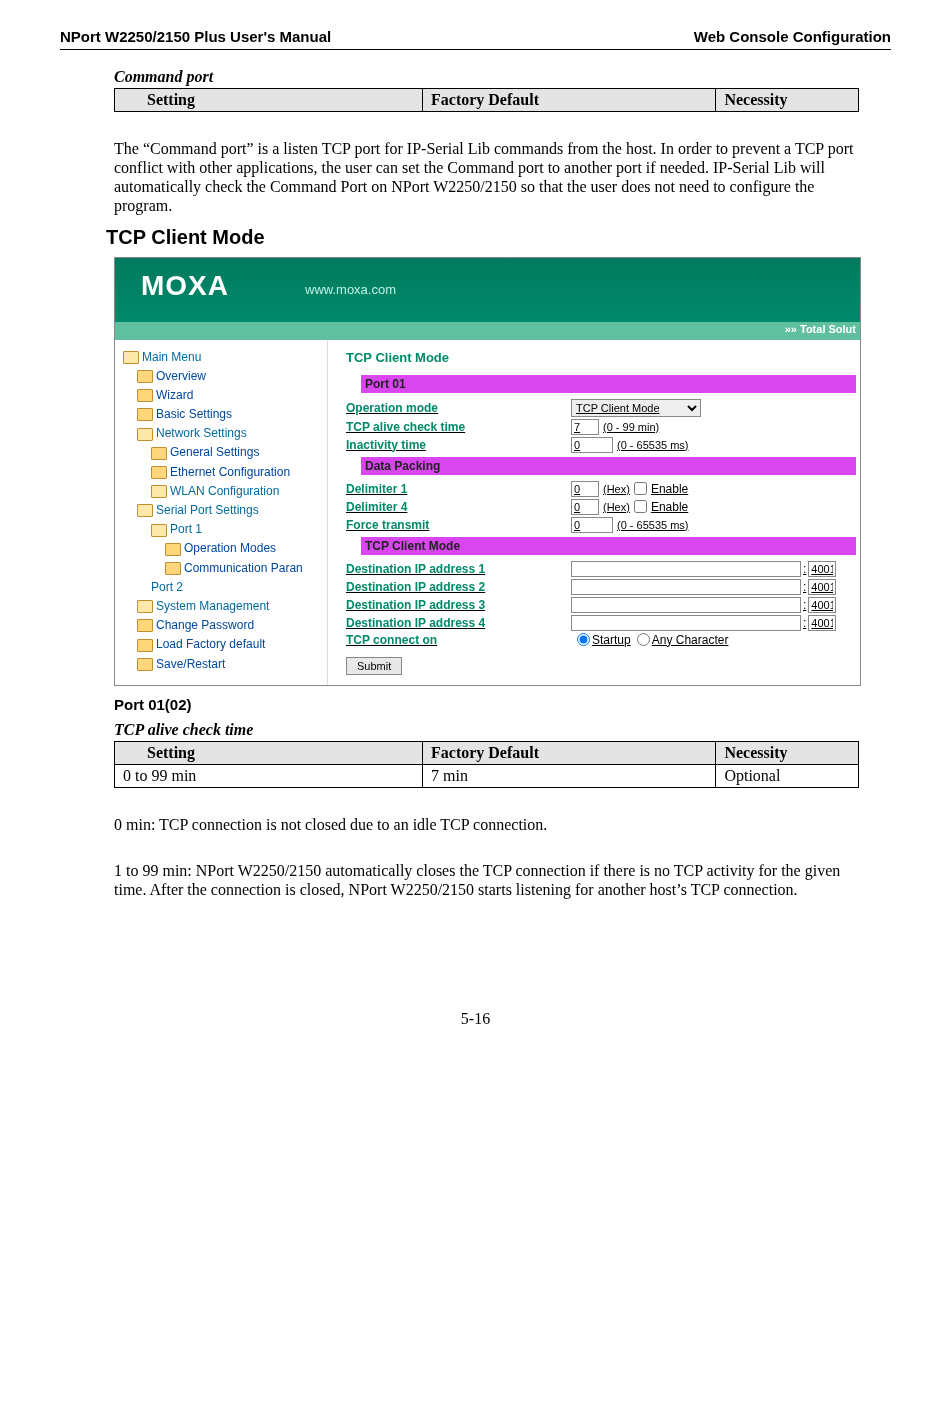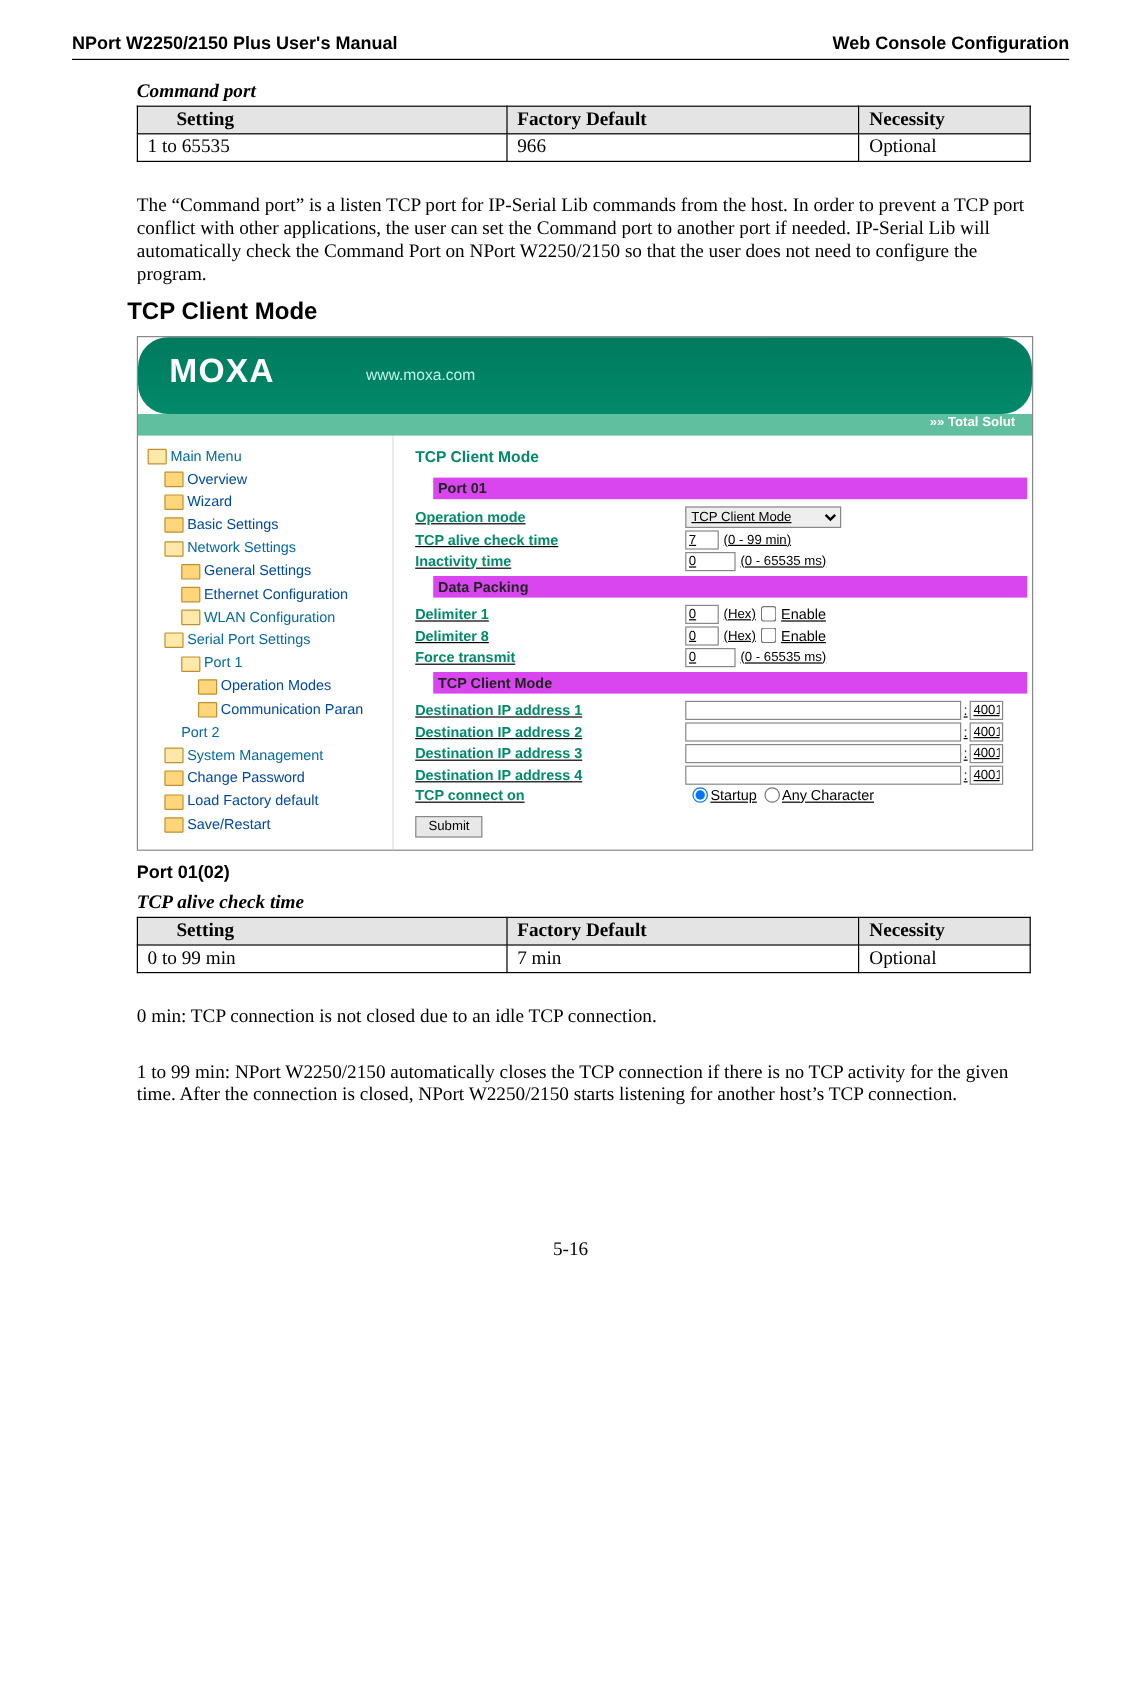--- a/index.html
+++ b/index.html
@@ -73,21 +73,20 @@
     border: 1px solid #888;
     font-family: Arial, Helvetica, sans-serif;
     font-size: 12px;
     background: #fff;
     position: relative;
   }
   .ss-top {
     background: linear-gradient(#007a5e,#008a6a);
     height: 64px;
     position: relative;
-    border-radius: 25px;
   }
   .logo {
     position: absolute;
     left: 26px; top: 12px;
     font-size: 28px;
     font-weight: bold;
     color: #fff;
     letter-spacing: 1px;
   }
   .logo-url {
@@ -97,21 +96,21 @@
     font-size: 13px;
   }
   .ss-strip {
     height: 18px;
     background: #5fbf9f;
     position: relative;
     color: #fff;
     font-weight: bold;
     font-size: 11px;
   }
-  .ss-strip span { position: absolute; right: 14px; top: 1px; }
+  .ss-strip span { position: absolute; right: 4px; top: 1px; }
   .ss-body { display: flex; }
   .ss-tree {
     width: 200px;
     border-right: 1px solid #ddd;
     padding: 8px 4px 8px 8px;
     font-size: 12px;
     line-height: 1.6;
     color: #0048a0;
   }
   .ss-tree .blk { color: #0369a1; }
@@ -151,25 +150,20 @@
   </div>
 
   <div class="content">
     <div class="caption">Command port</div>
     <table class="settings">
       <tbody>
           <tr>
         <th class="c1">Setting</th>
         <th class="c2">Factory Default</th>
         <th class="c3">Necessity</th>
-      </tr>
-      <tr>
-        <td>1 to 65535</td>
-        <td>966</td>
-        <td>Optional</td>
       </tr>
     </tbody>
       </table>
 
     <p class="body">The “Command port” is a listen TCP port for IP-Serial Lib commands from the host. In order to prevent a TCP port conflict with other applications, the user can set the Command port to another port if needed. IP-Serial Lib will automatically check the Command Port on NPort W2250/2150 so that the user does not need to configure the program.</p>
 
     <h2 class="section">TCP Client Mode</h2>
 
     <div class="screenshot">
       <div class="ss-top">
@@ -233,21 +227,21 @@
 
           <div class="ss-band">Data Packing</div>
           <div class="frow">
             <div class="flab">Delimiter 1</div>
             <input class="inp" style="width: 28px;" value="0">
             <span class="hint">(Hex)</span>
             <input type="checkbox" class="cb" style="">
             <span>Enable</span>
           </div>
           <div class="frow">
-            <div class="flab">Delimiter 8</div>
+            <div class="flab">Delimiter 4</div>
             <input class="inp" style="width: 28px;" value="0">
             <span class="hint">(Hex)</span>
             <input type="checkbox" class="cb" style="">
             <span>Enable</span>
           </div>
           <div class="frow">
             <div class="flab">Force transmit</div>
             <input class="inp" style="width: 42px;" value="0">
             <span class="hint">(0 - 65535 ms)</span>
           </div>

